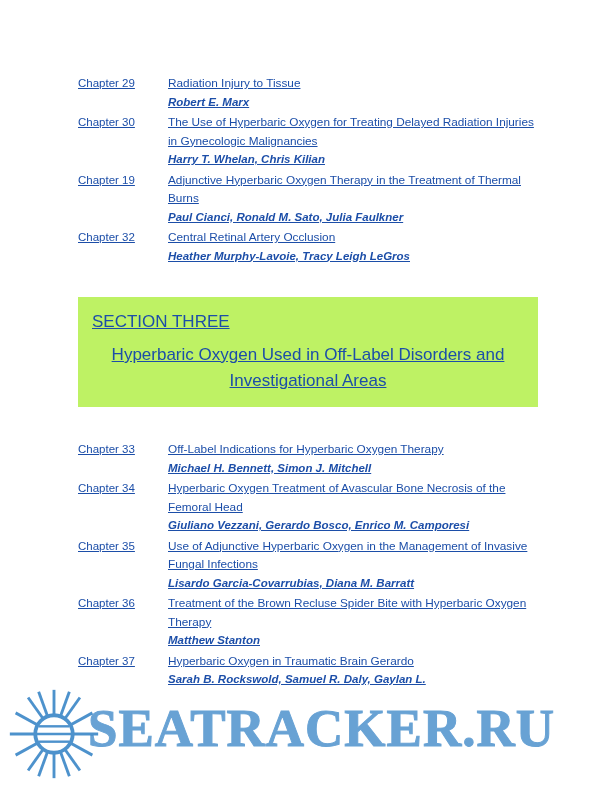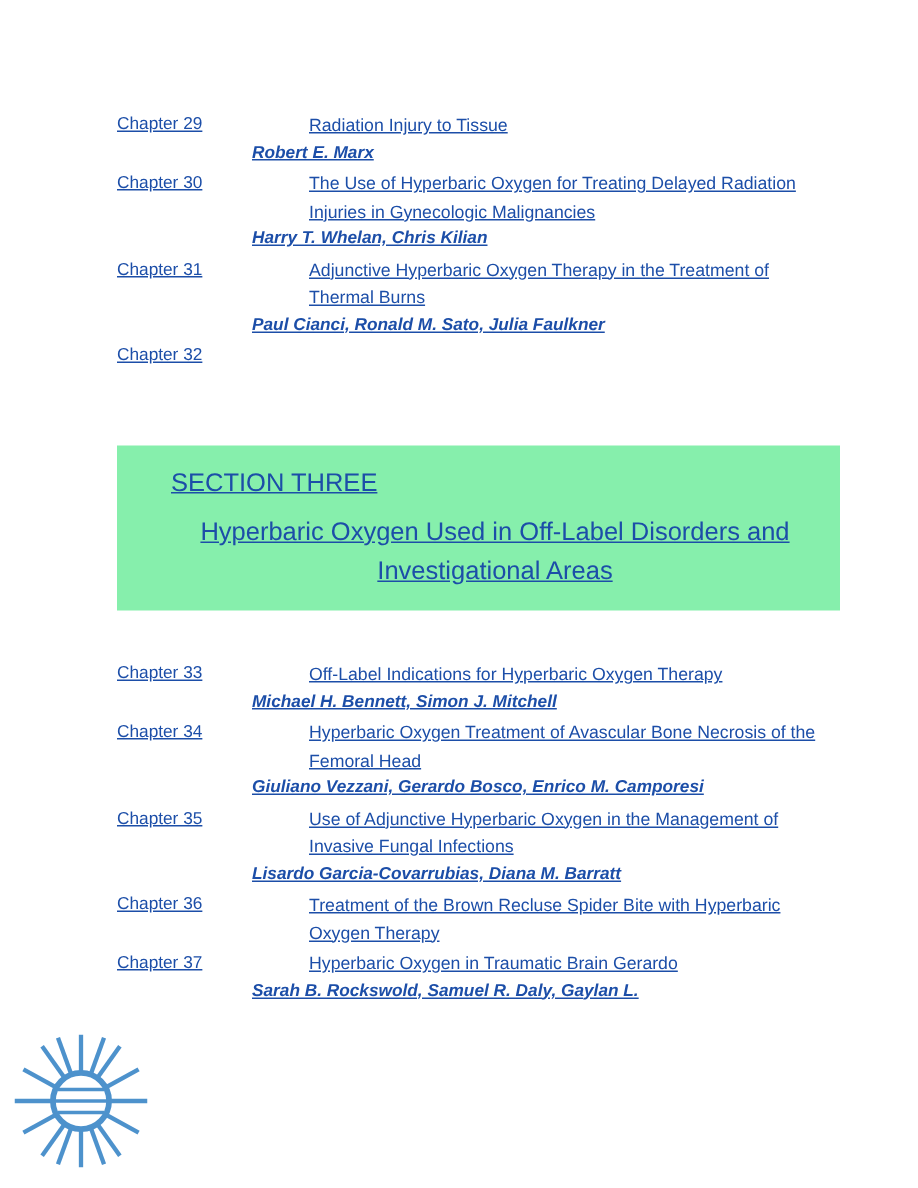--- a/index.html
+++ b/index.html
@@ -43,38 +43,36 @@
   }
   .entry-body {
     flex: 1 1 auto;
     padding-left: 2px;
   }
   .entry-title {
     font-size: 11.8px;
     line-height: 18.5px;
     color: #1c4ea8;
     text-decoration: underline;
-    margin-left: 38px;
   }
   .entry-authors {
     font-size: 11.5px;
     line-height: 18.5px;
     color: #1c4ea8;
     font-style: italic;
     text-decoration: underline;
     font-weight: bold;
   }
   .section-banner {
     position: absolute;
     left: 78px;
     top: 297px;
     width: 460px;
     height: 110px;
-    background: #86efac;
-    padding-left: 22px;
+    background: #bef264;
   }
   .section-banner-inner {
     padding: 12px 14px 0 14px;
   }
   .section-kicker {
     font-size: 17px;
     line-height: 26px;
     color: #1c4ea8;
     text-decoration: underline;
     margin-bottom: 7px;
@@ -139,29 +137,33 @@
 
     <div class="toc-entry">
       <div class="chapter-label">Chapter 30</div>
       <div class="entry-body">
         <div class="entry-title">The Use of Hyperbaric Oxygen for Treating Delayed Radiation Injuries in Gynecologic Malignancies</div>
         <div class="entry-authors">Harry T. Whelan, Chris Kilian</div>
       </div>
     </div>
 
     <div class="toc-entry">
-      <div class="chapter-label">Chapter 31</div>
+      <div class="chapter-label">Chapter 19</div>
       <div class="entry-body">
         <div class="entry-title">Adjunctive Hyperbaric Oxygen Therapy in the Treatment of Thermal Burns</div>
         <div class="entry-authors">Paul Cianci, Ronald M. Sato, Julia Faulkner</div>
       </div>
     </div>
 
     <div class="toc-entry">
       <div class="chapter-label">Chapter 32</div>
+      <div class="entry-body">
+        <div class="entry-title">Central Retinal Artery Occlusion</div>
+        <div class="entry-authors">Heather Murphy-Lavoie, Tracy Leigh LeGros</div>
+      </div>
     </div>
 
   </div>
 
   <div class="section-banner">
     <div class="section-banner-inner">
       <div class="section-kicker">SECTION THREE</div>
       <div class="section-title">Hyperbaric Oxygen Used in Off-Label Disorders and Investigational Areas</div>
     </div>
   </div>
@@ -189,20 +191,21 @@
       <div class="entry-body">
         <div class="entry-title">Use of Adjunctive Hyperbaric Oxygen in the Management of Invasive Fungal Infections</div>
         <div class="entry-authors">Lisardo Garcia-Covarrubias, Diana M. Barratt</div>
       </div>
     </div>
 
     <div class="toc-entry">
       <div class="chapter-label">Chapter 36</div>
       <div class="entry-body">
         <div class="entry-title">Treatment of the Brown Recluse Spider Bite with Hyperbaric Oxygen Therapy</div>
+        <div class="entry-authors">Matthew Stanton</div>
       </div>
     </div>
 
     <div class="toc-entry">
       <div class="chapter-label">Chapter 37</div>
       <div class="entry-body">
         <div class="entry-title">Hyperbaric Oxygen in Traumatic Brain Gerardo</div>
         <div class="entry-authors">Sarah B. Rockswold, Samuel R. Daly, Gaylan L.</div>
       </div>
     </div>
@@ -232,15 +235,16 @@
           <line x1="50" y1="50" x2="34" y2="6"></line>
         </g>
         <circle cx="50" cy="50" r="19" fill="#ffffff" stroke="#2f7fc4" stroke-width="3"></circle>
         <g stroke="#2f7fc4" stroke-width="2.5">
           <line x1="34" y1="42" x2="66" y2="42"></line>
           <line x1="32" y1="50" x2="68" y2="50"></line>
           <line x1="34" y1="58" x2="66" y2="58"></line>
         </g>
       </g>
     </svg>
+    <div class="wm-text">SEATRACKER.RU</div>
   </div>
 
 </div>
 
 </body></html>

